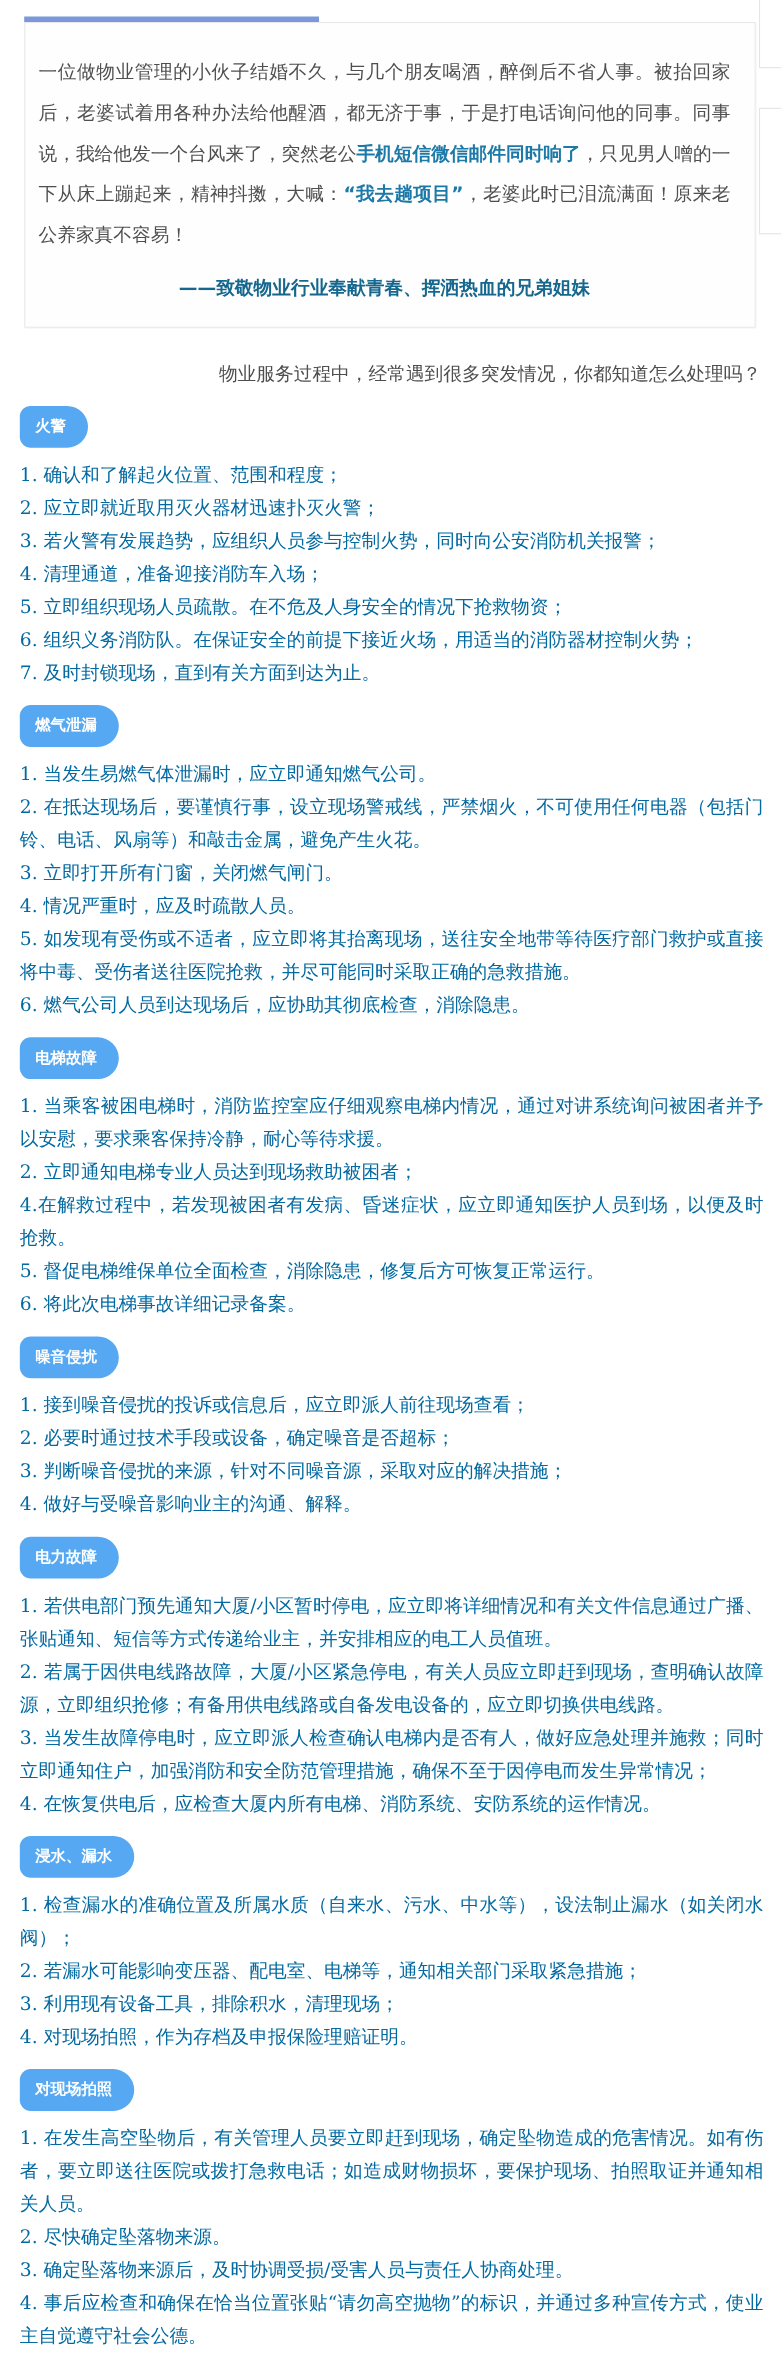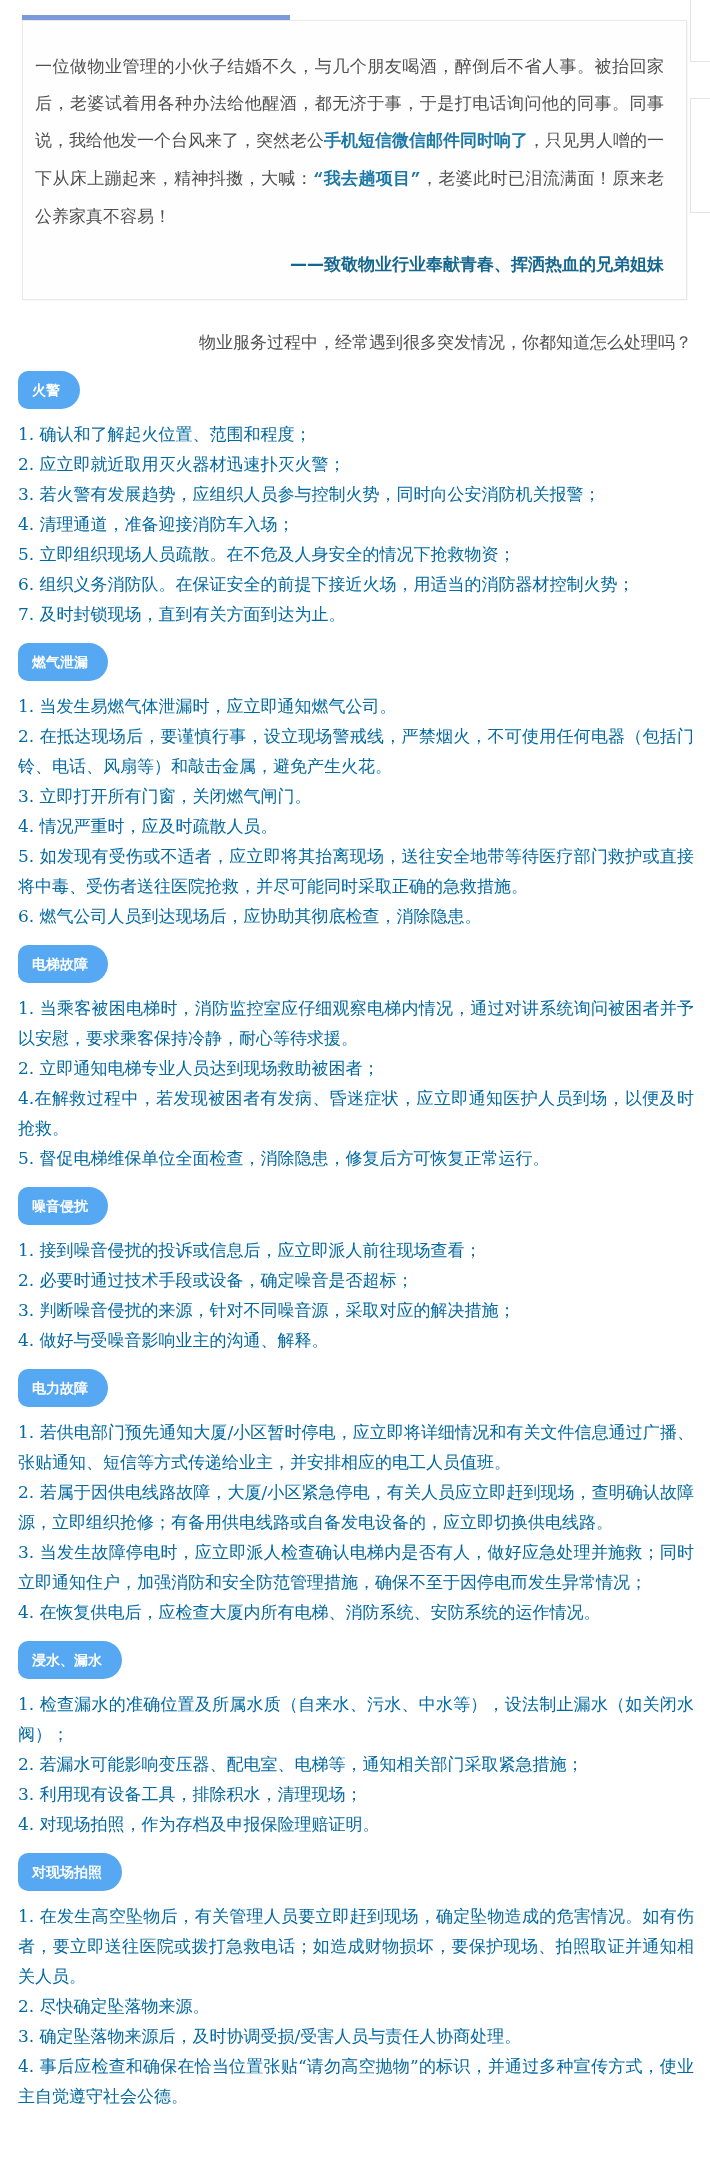--- a/index.html
+++ b/index.html
@@ -44,25 +44,24 @@
   .quote-text {
     margin: 0;
     font-size: 17px;
     line-height: 37px;
     color: #4f4f4f;
     text-align: justify;
   }
   .quote-text .hl {
     color: var(--highlight-blue, #1d7aa8);
     font-weight: bold;
-    font-family: Liberation Mono, monospace;
   }
   .attribution {
     margin: 16px 0 0;
-    text-align: right;
+    text-align: center;
     font-size: 17px;
     font-weight: bold;
     color: var(--attribution-blue, #15678e);
     line-height: 26px;
   }
 
   .intro {
     margin: 27px 18px 0 18px;
     font-size: 17px;
     line-height: 30px;
@@ -102,20 +101,20 @@
     <div class="accent-bar"></div>
     <p class="quote-text" id="quote-text"><span>一位做物业管理的小伙子结婚不久，与几个朋友喝酒，醉倒后不省人事。被抬回家后，老婆试着用各种办法给他醒酒，都无济于事，于是打电话询问他的同事。同事说，我给他发一个台风来了，突然老公</span><span class="hl">手机短信微信邮件同时响了</span><span>，只见男人噌的一下从床上蹦起来，精神抖擞，大喊：</span><span class="hl">“我去趟项目”</span><span>，老婆此时已泪流满面！原来老公养家真不容易！</span></p>
     <p class="attribution">——致敬物业行业奉献青春、挥洒热血的兄弟姐妹</p>
   </blockquote>
 
   <p class="intro">物业服务过程中，经常遇到很多突发情况，你都知道怎么处理吗？</p>
 
   <div id="sections">
       <section><div class="section-tag">火警</div><p class="item">1. 确认和了解起火位置、范围和程度；</p><p class="item">2. 应立即就近取用灭火器材迅速扑灭火警；</p><p class="item">3. 若火警有发展趋势，应组织人员参与控制火势，同时向公安消防机关报警；</p><p class="item">4. 清理通道，准备迎接消防车入场；</p><p class="item">5. 立即组织现场人员疏散。在不危及人身安全的情况下抢救物资；</p><p class="item">6. 组织义务消防队。在保证安全的前提下接近火场，用适当的消防器材控制火势；</p><p class="item">7. 及时封锁现场，直到有关方面到达为止。</p></section>
       <section><div class="section-tag">燃气泄漏</div><p class="item">1. 当发生易燃气体泄漏时，应立即通知燃气公司。</p><p class="item">2. 在抵达现场后，要谨慎行事，设立现场警戒线，严禁烟火，不可使用任何电器（包括门铃、电话、风扇等）和敲击金属，避免产生火花。</p><p class="item">3. 立即打开所有门窗，关闭燃气闸门。</p><p class="item">4. 情况严重时，应及时疏散人员。</p><p class="item">5. 如发现有受伤或不适者，应立即将其抬离现场，送往安全地带等待医疗部门救护或直接将中毒、受伤者送往医院抢救，并尽可能同时采取正确的急救措施。</p><p class="item">6. 燃气公司人员到达现场后，应协助其彻底检查，消除隐患。</p></section>
-      <section><div class="section-tag">电梯故障</div><p class="item">1. 当乘客被困电梯时，消防监控室应仔细观察电梯内情况，通过对讲系统询问被困者并予以安慰，要求乘客保持冷静，耐心等待求援。</p><p class="item">2. 立即通知电梯专业人员达到现场救助被困者；</p><p class="item">4.在解救过程中，若发现被困者有发病、昏迷症状，应立即通知医护人员到场，以便及时抢救。</p><p class="item">5. 督促电梯维保单位全面检查，消除隐患，修复后方可恢复正常运行。</p></section>
+      <section><div class="section-tag">电梯故障</div><p class="item">1. 当乘客被困电梯时，消防监控室应仔细观察电梯内情况，通过对讲系统询问被困者并予以安慰，要求乘客保持冷静，耐心等待求援。</p><p class="item">2. 立即通知电梯专业人员达到现场救助被困者；</p><p class="item">4.在解救过程中，若发现被困者有发病、昏迷症状，应立即通知医护人员到场，以便及时抢救。</p><p class="item">5. 督促电梯维保单位全面检查，消除隐患，修复后方可恢复正常运行。</p><p class="item">6. 将此次电梯事故详细记录备案。</p></section>
       <section><div class="section-tag">噪音侵扰</div><p class="item">1. 接到噪音侵扰的投诉或信息后，应立即派人前往现场查看；</p><p class="item">2. 必要时通过技术手段或设备，确定噪音是否超标；</p><p class="item">3. 判断噪音侵扰的来源，针对不同噪音源，采取对应的解决措施；</p><p class="item">4. 做好与受噪音影响业主的沟通、解释。</p></section>
       <section><div class="section-tag">电力故障</div><p class="item">1. 若供电部门预先通知大厦/小区暂时停电，应立即将详细情况和有关文件信息通过广播、张贴通知、短信等方式传递给业主，并安排相应的电工人员值班。</p><p class="item">2. 若属于因供电线路故障，大厦/小区紧急停电，有关人员应立即赶到现场，查明确认故障源，立即组织抢修；有备用供电线路或自备发电设备的，应立即切换供电线路。</p><p class="item">3. 当发生故障停电时，应立即派人检查确认电梯内是否有人，做好应急处理并施救；同时立即通知住户，加强消防和安全防范管理措施，确保不至于因停电而发生异常情况；</p><p class="item">4. 在恢复供电后，应检查大厦内所有电梯、消防系统、安防系统的运作情况。</p></section>
       <section><div class="section-tag">浸水、漏水</div><p class="item">1. 检查漏水的准确位置及所属水质（自来水、污水、中水等），设法制止漏水（如关闭水阀）；</p><p class="item">2. 若漏水可能影响变压器、配电室、电梯等，通知相关部门采取紧急措施；</p><p class="item">3. 利用现有设备工具，排除积水，清理现场；</p><p class="item">4. 对现场拍照，作为存档及申报保险理赔证明。</p></section>
       <section><div class="section-tag">对现场拍照</div><p class="item">1. 在发生高空坠物后，有关管理人员要立即赶到现场，确定坠物造成的危害情况。如有伤者，要立即送往医院或拨打急救电话；如造成财物损坏，要保护现场、拍照取证并通知相关人员。</p><p class="item">2. 尽快确定坠落物来源。</p><p class="item">3. 确定坠落物来源后，及时协调受损/受害人员与责任人协商处理。</p><p class="item">4. 事后应检查和确保在恰当位置张贴“请勿高空抛物”的标识，并通过多种宣传方式，使业主自觉遵守社会公德。</p></section>
     </div>
 
 </div>
 
 </body></html>

